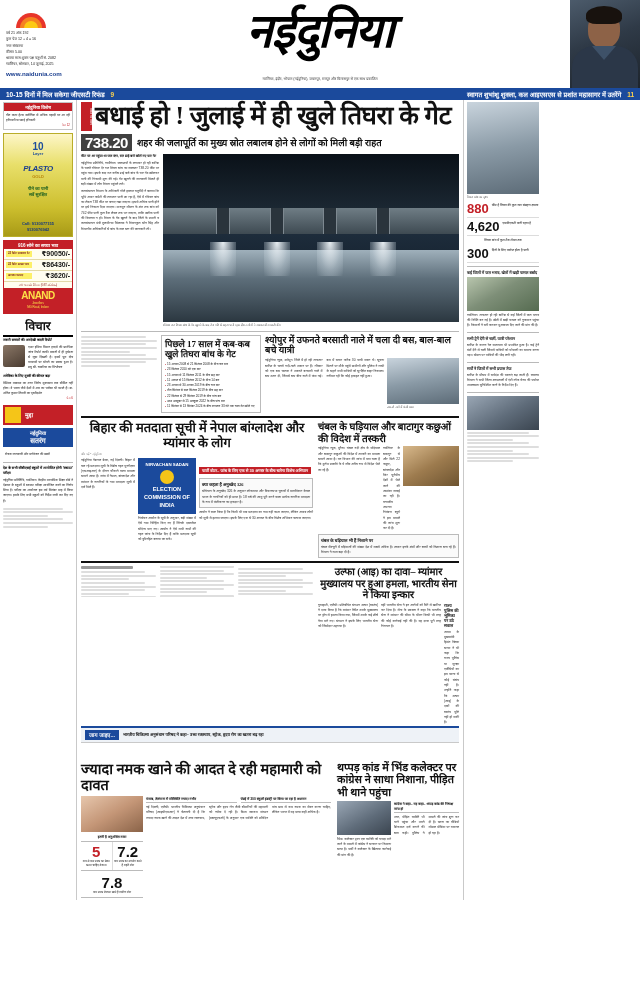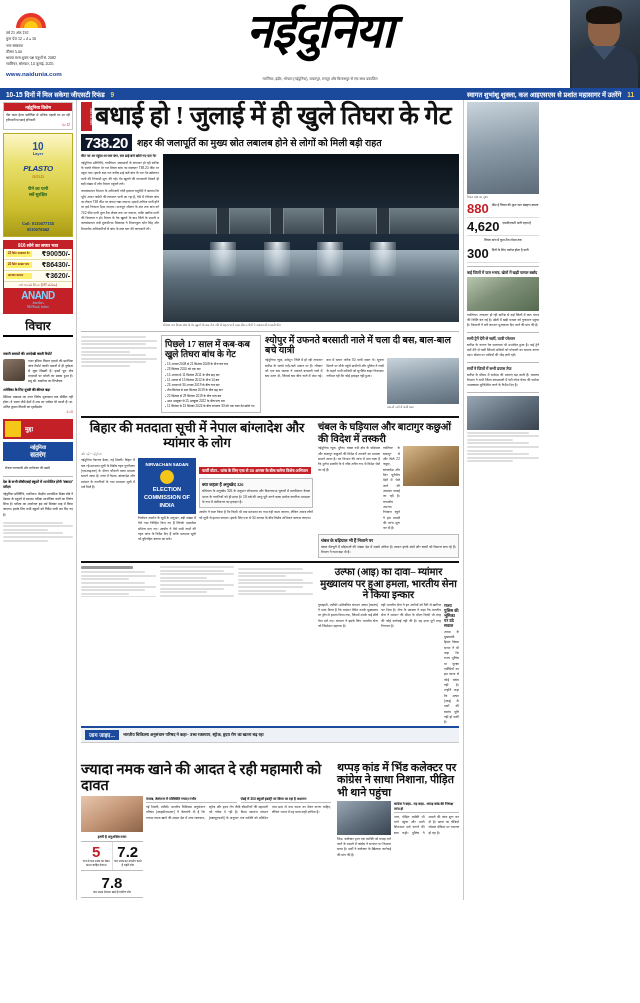--- a/index.html
+++ b/index.html
@@ -75,43 +75,43 @@
   .tank-ad .brand { position:absolute; top:30px; left:50%; transform:translateX(-50%); font-size:8px; font-weight:bold; font-style:italic; color:#1b3f8f; letter-spacing:-.5px;}
   .tank-ad .gold { position:absolute; top:40px; left:50%; transform:translateX(-50%); font-size:4px; font-weight:bold; color:#b8860b;}
   .tank-ad .slogan { position:absolute; top:52px; left:0; width:100%; text-align:center; font-size:4.4px; font-weight:bold; color:#1b5e20; line-height:1.35;}
   .tank-ad .call { position:absolute; bottom:4px; left:0; width:100%; text-align:center; font-size:4px; font-weight:bold; color:#14387e; line-height:1.4;}
   .gold-ad { border:1px solid #c32027; margin-bottom:3px; background:#fffdf0;}
   .gold-ad .gh { background:#c32027; color:#fff; font-size:4.6px; font-weight:bold; text-align:center; padding:1px;}
   .gold-row { display:flex; align-items:center; border-bottom:1px solid #e2d9a8; padding:1px 2px; }
   .gold-row .lbl { background:#fdf06a; font-size:2.9px; line-height:1.25; padding:1px 2px; width:26px; color:#7a1b1b; font-weight:bold;}
   .gold-row .val { flex:1; text-align:right; font-size:7px; font-weight:bold; color:#111; }
   .gold-note { font-size:2.6px; text-align:center; color:#8a1a1a; padding:1px;}
-  .anand { background:#c32027; color:#7dd3fc; text-align:center; padding:3px 0 4px; }
+  .anand { background:#c32027; color:#fde047; text-align:center; padding:3px 0 4px; }
   .anand .nm { font-size:10px; font-weight:bold; letter-spacing:-.5px; line-height:1;}
   .anand .sub { font-size:2.8px; }
 
   
-  .vichar-h { font-family:"Liberation Serif","DejaVu Serif",serif; font-weight:bold; font-size:12px; text-align:center; border-bottom:2px solid #000; padding-bottom:1px; margin-bottom:15px;}
+  .vichar-h { font-family:"Liberation Serif","DejaVu Serif",serif; font-weight:bold; font-size:12px; text-align:center; border-bottom:2px solid #000; padding-bottom:1px; margin-bottom:1px;}
   .vichar-item { font-size:3.2px; line-height:1.6; text-align:justify; margin-bottom:4px; color:#222;}
   .vichar-item b { display:block; color:#000; font-size:3.5px; margin-bottom:1px; }
   .vichar-photo { float:left; width:22px; height:22px; background:linear-gradient(150deg,#8a7767,#4a3c31); margin:0 3px 2px 0; border-radius:2px;}
 
   .mudda-badge { display:flex; align-items:center; background:#c32027; color:#fff; margin-bottom:3px;}
   .mudda-badge .sq { width:16px; height:16px; background:#f5c518; margin:2px; }
   .mudda-badge .tx { font-size:6px; font-weight:bold; padding-left:2px;}
   .satrang { background:#1b4a9c; color:#fff; padding:2px; text-align:center; margin-bottom:3px;}
   .satrang .a { font-size:5px; font-weight:bold; }
   .satrang .b { font-size:7px; font-weight:bold; font-family:"Liberation Serif",serif;}
 
   
   .kicker-row { display:flex; align-items:stretch; gap:3px; margin-bottom:1px; }
   .kicker-flag { width:11px; background:#c32027; color:#fff; font-size:3px; writing-mode:vertical-rl; text-align:center; padding:1px 0; line-height:1.2;}
   .main-hl { font-family:"Liberation Serif","DejaVu Serif",serif; font-weight:bold; font-size:25.5px; line-height:1.12; letter-spacing:-.3px; }
   .sub-row { display:flex; align-items:center; gap:5px; margin:3px 0 3px; }
-  .big-num { background:#0f172a; color:#fff; font-weight:bold; font-size:15px; padding:0 4px; font-family:"Liberation Sans",sans-serif; letter-spacing:-.5px;}
+  .big-num { background:#404040; color:#fff; font-weight:bold; font-size:15px; padding:0 4px; font-family:"Liberation Sans",sans-serif; letter-spacing:-.5px;}
   .sub-hl { font-family:"Liberation Serif","DejaVu Serif",serif; font-weight:bold; font-size:9.5px; }
 
   .lead-grid { display:flex; gap:4px; }
   .lead-col { width:78px; }
   .lead-photo {
     flex:1; height:168px; position:relative; overflow:hidden;
     background:linear-gradient(180deg,#14202b 0%,#203040 38%,#0d1620 100%);
   }
   .lp-dam { position:absolute; left:0; top:54px; width:100%; height:26px; background:linear-gradient(180deg,#6f7d85,#3e4a52); }
   .lp-gate { position:absolute; top:54px; width:14px; height:26px; background:#2a343c; border-left:1px solid #7d8890; border-right:1px solid #7d8890;}

